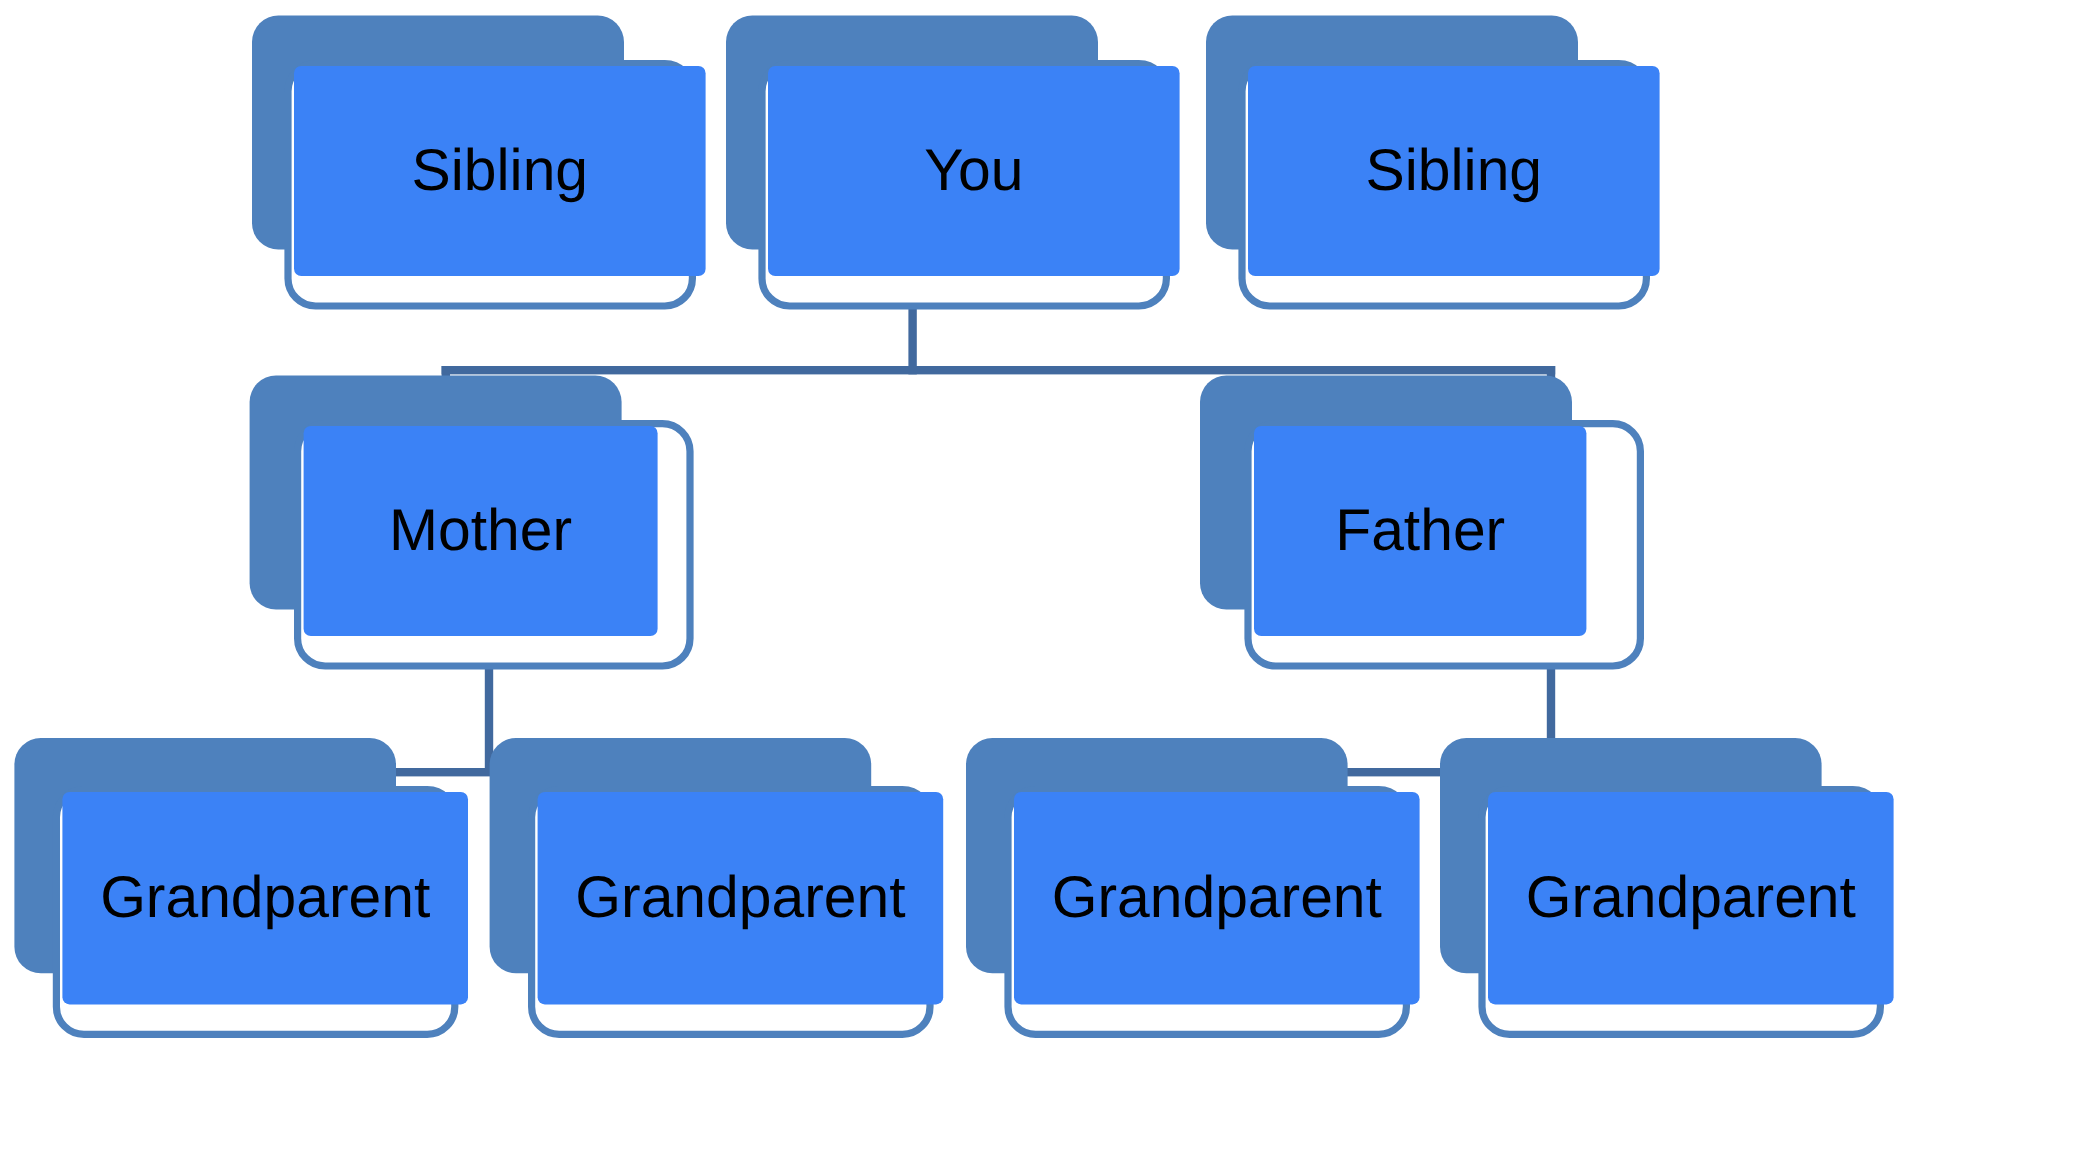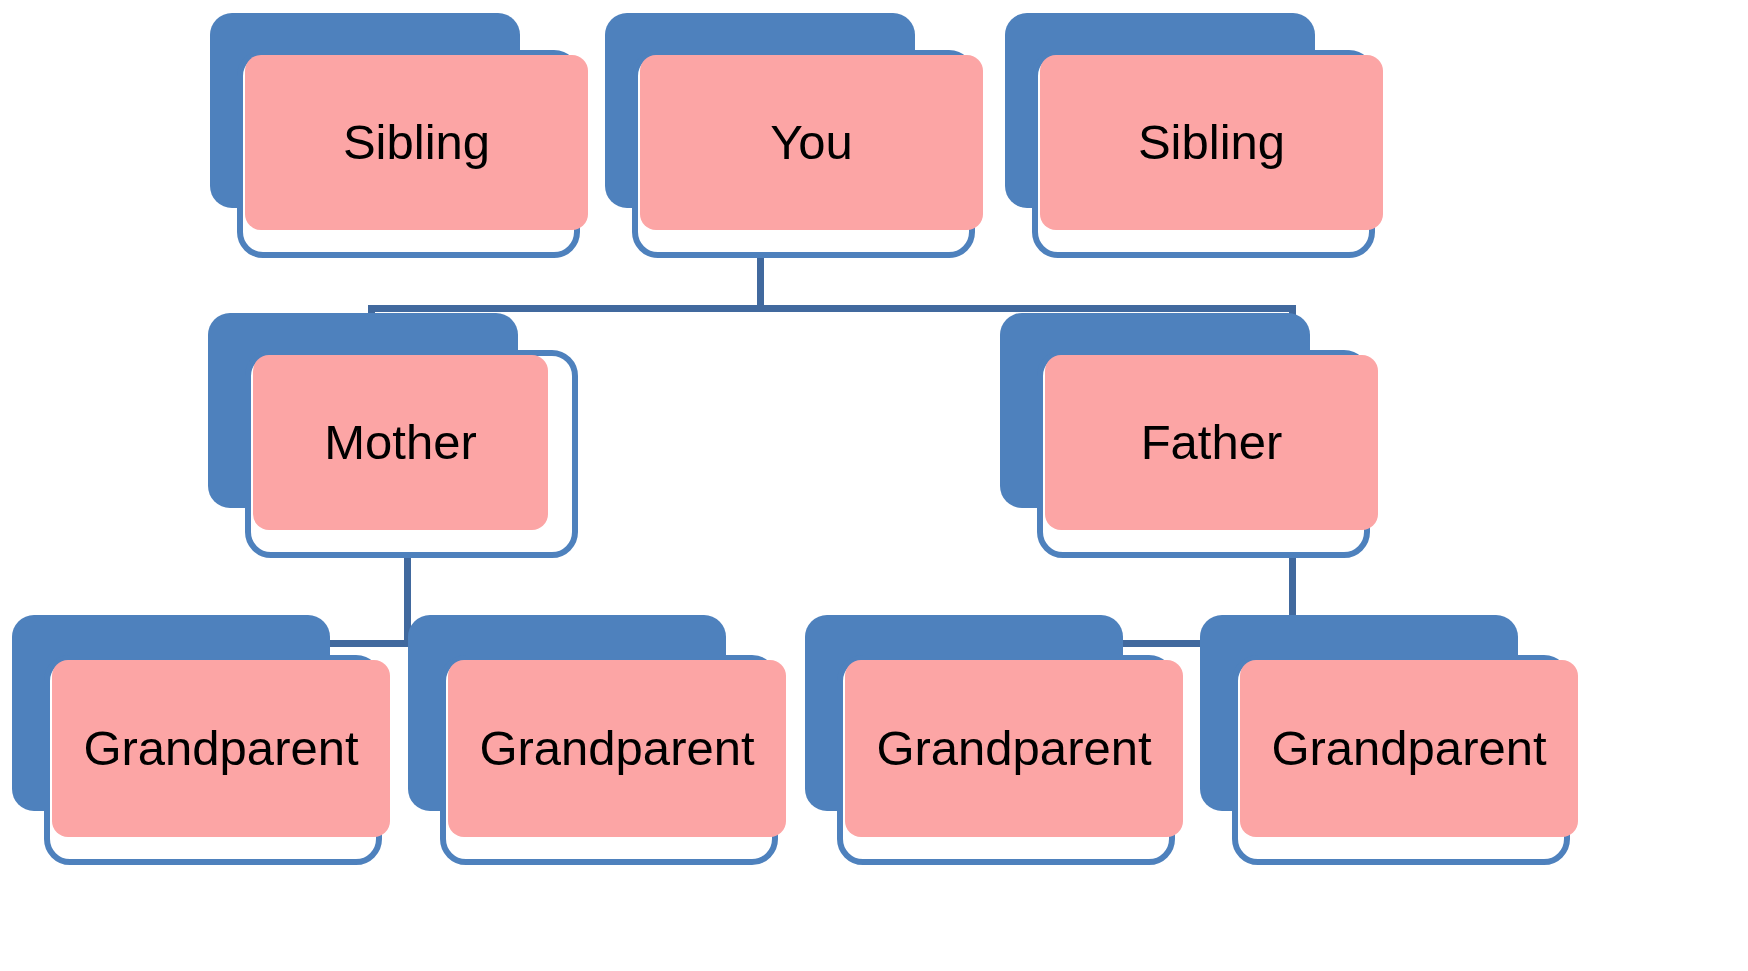--- a/index.html
+++ b/index.html
@@ -42,22 +42,22 @@
   .node .front {
     position: absolute;
     background: #ffffff;
     border: 6px solid #4E81BD;
     border-radius: 26px;
     box-sizing: border-box;
   }
   
   .node .panel {
     position: absolute;
-    background: #fca5a5;
-    border-radius: 16px;
+    background: #3b82f6;
+    border-radius: 6px;
     display: flex;
     align-items: center;
     justify-content: center;
     overflow: visible;
   }
   .node .label {
     color: #000000;
     font-size: 49px;
     font-family: "Liberation Sans", sans-serif;
     font-weight: 400;
@@ -113,21 +113,21 @@
     <div class="back" style="width:310px; height:195px;"></div>
     <div class="front" style="left:37px; top:37px; width:333px; height:208px;"></div>
     <div class="panel" style="left:45px; top:42px; width:295px; height:175px;">
       <span class="label">Mother</span>
     </div>
   </div>
 
   <div class="node" style="left:1000px; top:313px;">
     <div class="back" style="width:310px; height:195px;"></div>
     <div class="front" style="left:37px; top:37px; width:333px; height:208px;"></div>
-    <div class="panel" style="left:45px; top:42px; width:333px; height:175px;text-align:center;">
+    <div class="panel" style="left:45px; top:42px; width:277px; height:175px;text-align:center;">
       <span class="label">Father</span>
     </div>
   </div>
 
   <div class="node" style="left:12px; top:615px;">
     <div class="back" style="width:318px; height:196px;"></div>
     <div class="front" style="left:32px; top:40px; width:338px; height:210px;"></div>
     <div class="panel" style="left:40px; top:45px; width:338px; height:177px;">
       <span class="label">Grandparent</span>
     </div>

